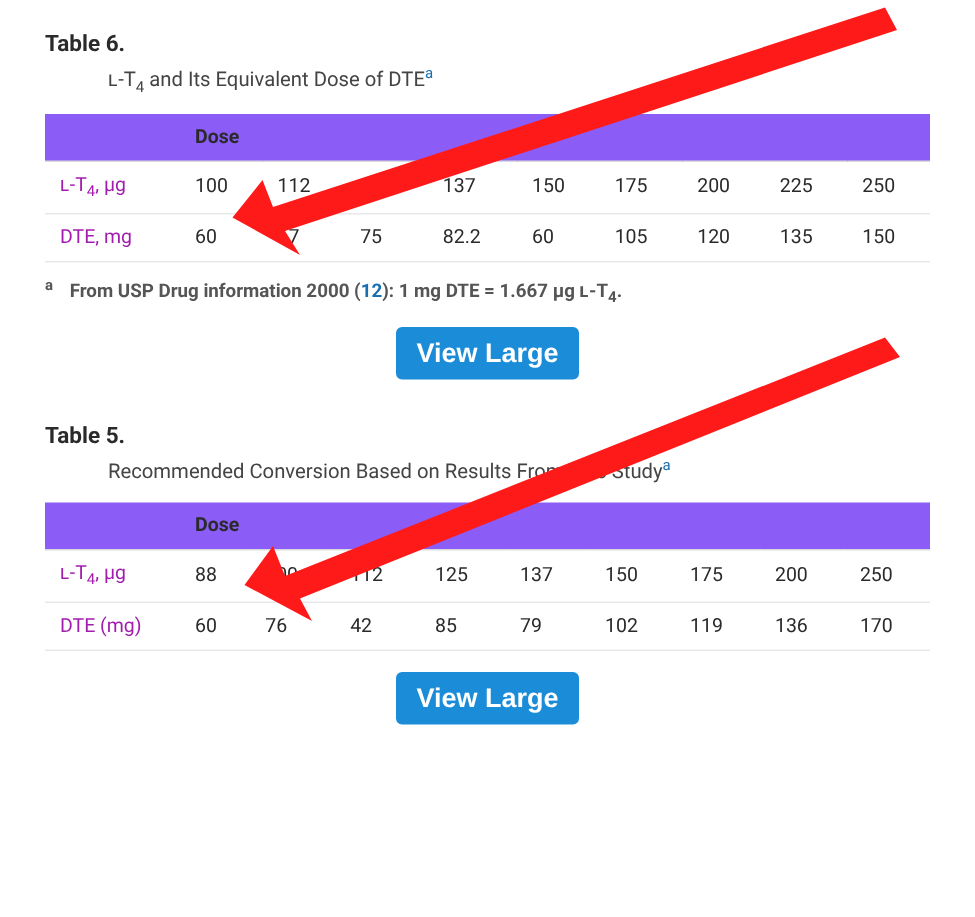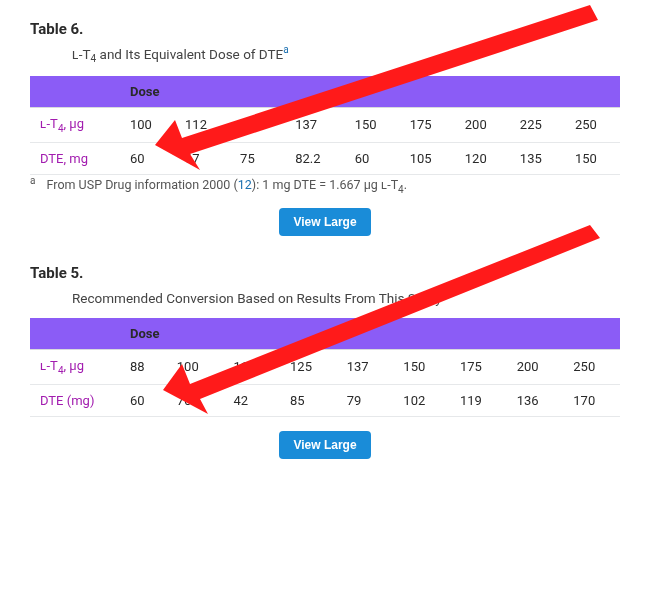--- a/index.html
+++ b/index.html
@@ -37,31 +37,33 @@
   }
   tbody td.rowlabel {
     color: #a21caf;
     font-size: 13px;
   }
   .sc { font-variant: all-small-caps; letter-spacing: .5px; }
   .sub { vertical-align: sub; font-size: 10px; }
   .footnote {
     font-size: 12.5px;
     color: #555;
+    margin-top: 10px;
+    font-weight: bold;
   }
   .footnote .fn-mark { vertical-align: super; font-size: 10px; margin-right: 8px; color:#555;}
   .link { color: #1a6fb0; }
   .view-btn-row { text-align: center; margin-top: 14px; }
   .view-btn {
     background: #1a8cd8;
     color: #fff;
     border: none;
     border-radius: 4px;
     padding: 7px 14px;
-    font-size: 12px;
+    font-size: 18px;
     font-weight: 600;
     cursor: pointer;
   }
   
   .arrow {
     position: absolute;
     pointer-events: none;
   }
 </style>
 </head>

